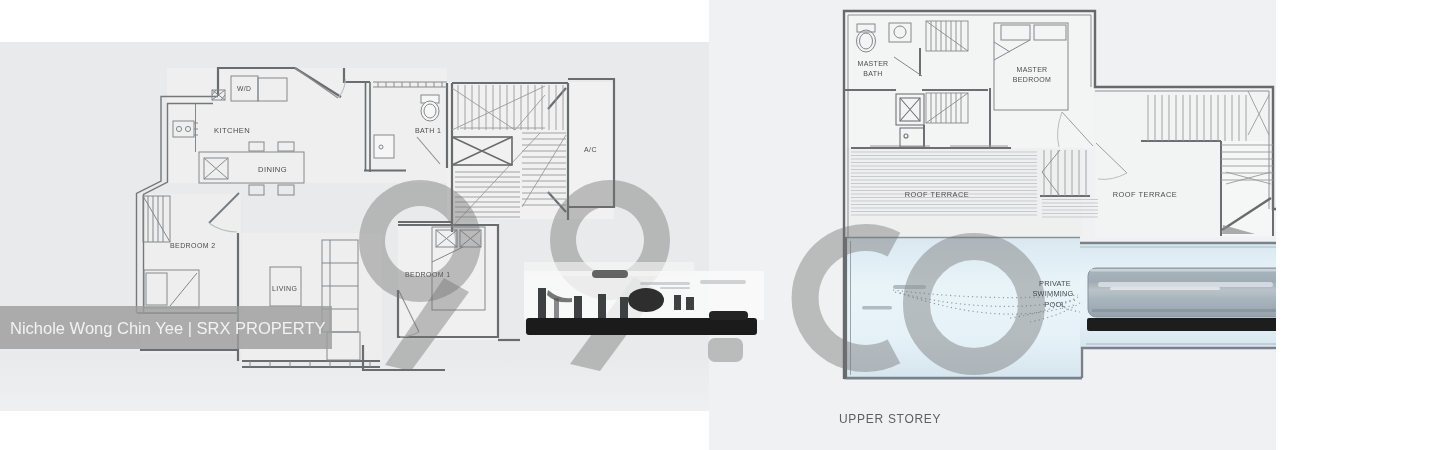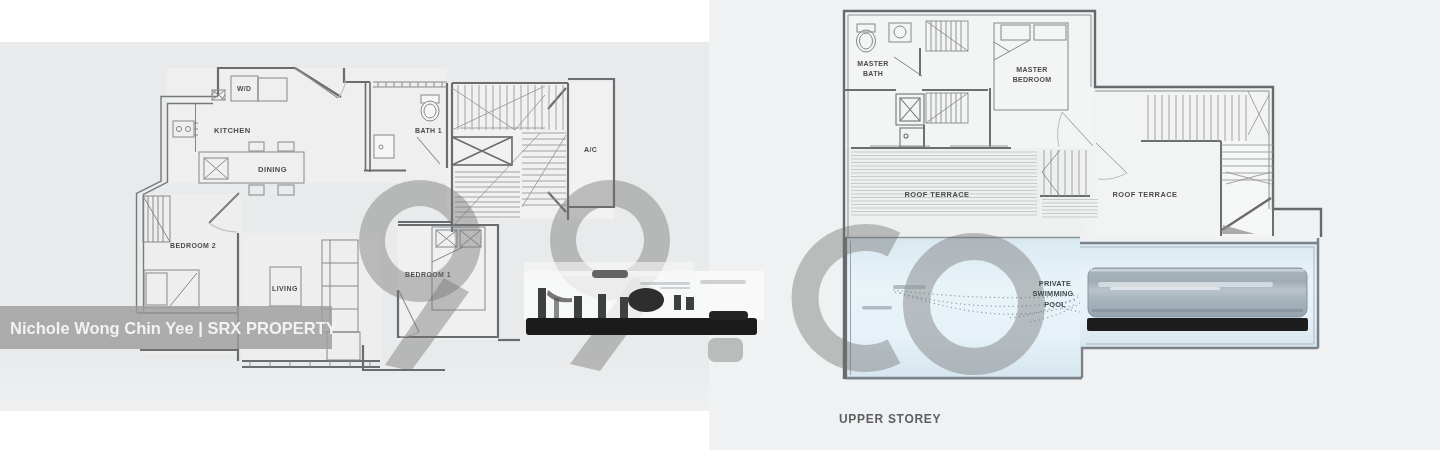--- a/index.html
+++ b/index.html
@@ -1,16 +1,16 @@
 <!DOCTYPE html>
 <html><head>
 <meta charset="utf-8">
 <style>
   html,body{margin:0;padding:0;background:#fff;}
-  #stage{position:relative;width:1440px;height:450px;overflow:hidden;background:#0ea5e9;font-family:"Liberation Sans", sans-serif;font-weight:bold;}
+  #stage{position:relative;width:1276px;height:450px;overflow:hidden;background:#0ea5e9;font-family:"Liberation Sans", sans-serif;}
   svg{position:absolute;left:0;top:0;}
   text{font-family:"Liberation Sans", sans-serif;}
 </style>
 </head>
 <body>
 <div id="stage">
 <svg width="1440" height="450" viewBox="0 0 1440 450">
 
   <rect x="0" y="0" width="709" height="450" fill="#ffffff"></rect>
   <defs>

